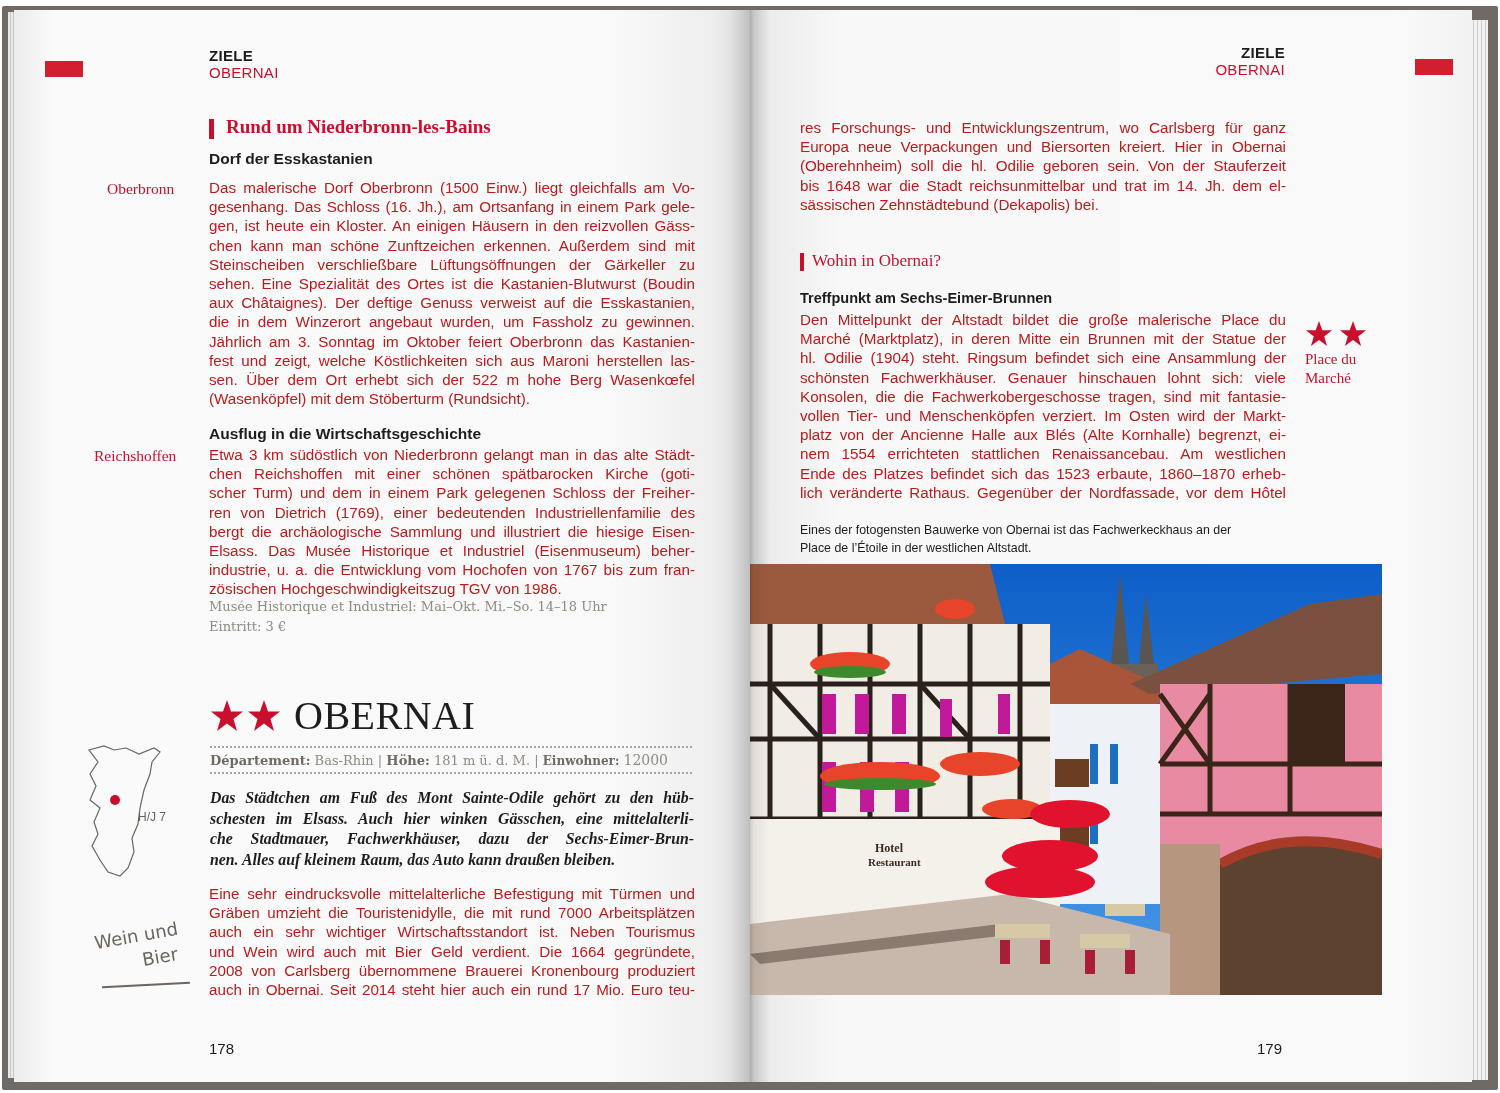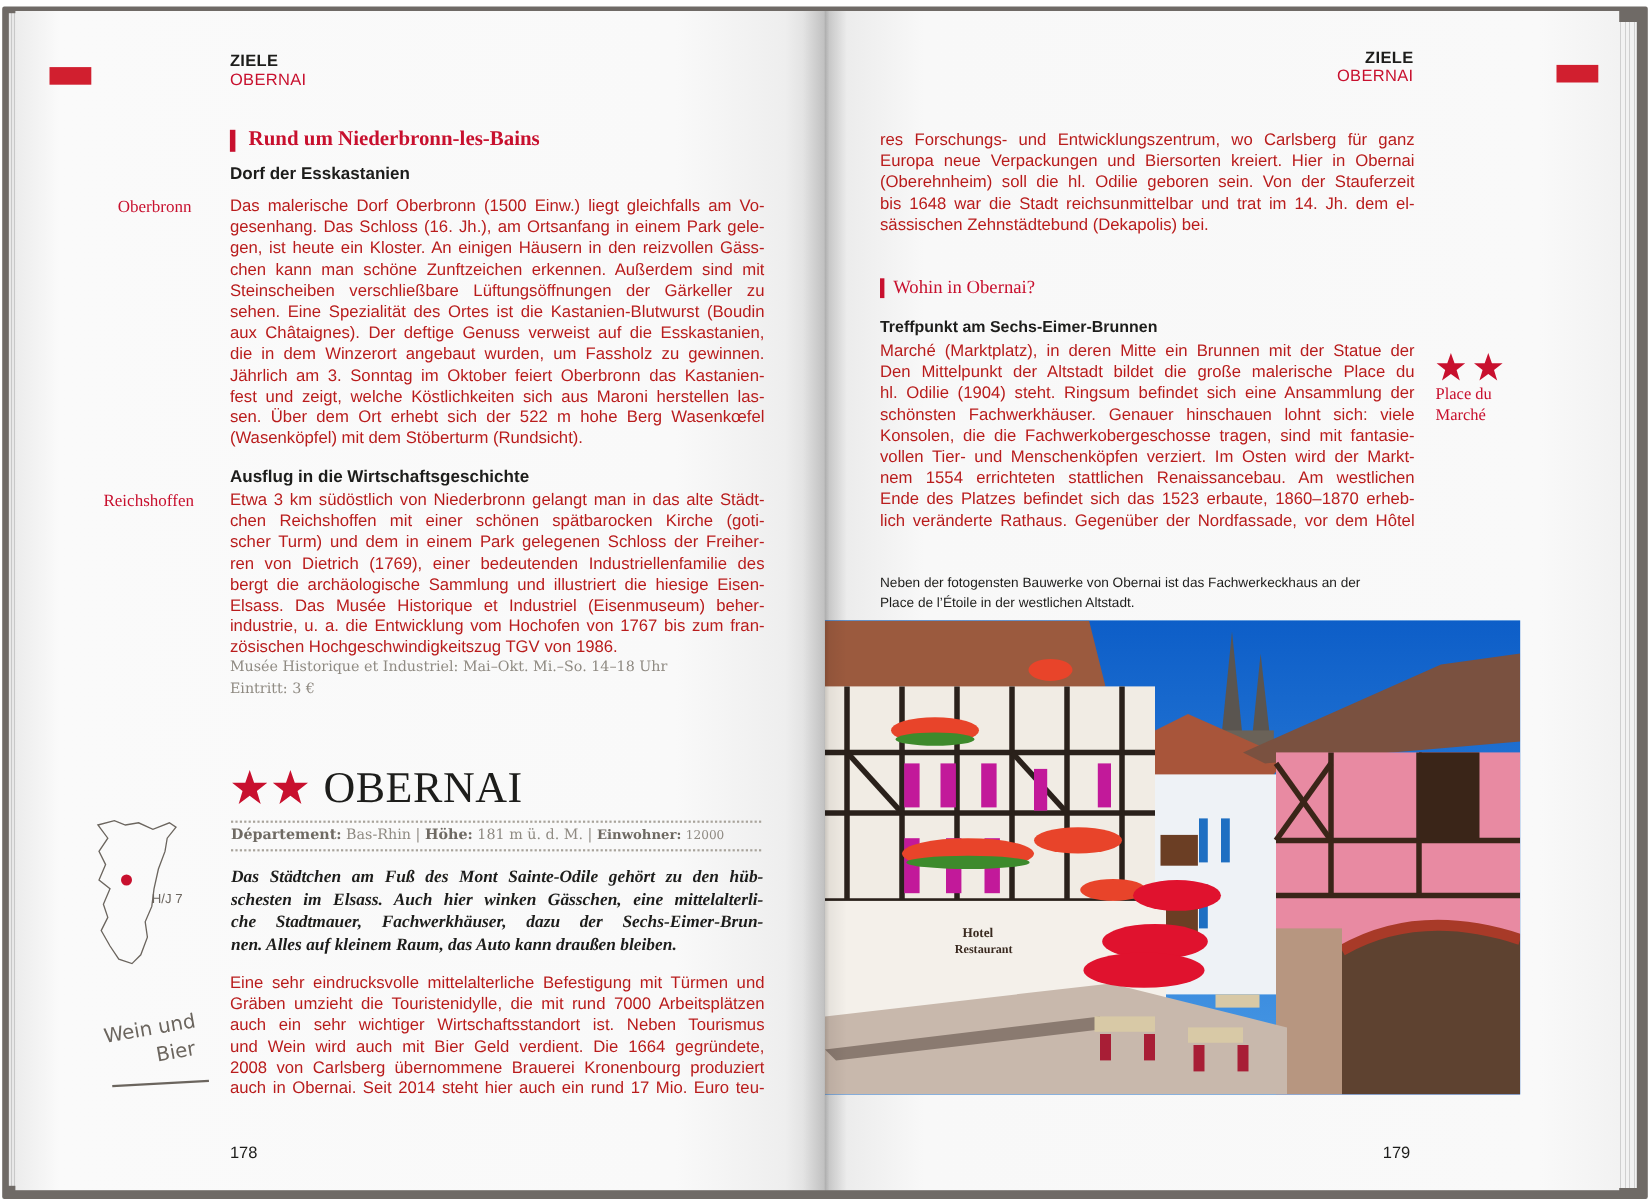--- a/index.html
+++ b/index.html
@@ -126,21 +126,21 @@
 </div>
 
 <div class="facts">
   <b>Département:</b>
   <span>Bas-Rhin</span>
   <span>|</span>
   <b>Höhe:</b>
   <span>181 m ü. d. M.</span>
   <span>|</span>
   <b style="font-size:12px;">Einwohner:</b>
-  <span style="font-size:11px;">12000</span>
+  <span style="font-size:14px;">12000</span>
 </div>
 
 <div class="lead">
   <span class="line">Das Städtchen am Fuß des Mont Sainte-Odile gehört zu den hüb-</span>
   <span class="line">schesten im Elsass. Auch hier winken Gässchen, eine mittelalterli-</span>
   <span class="line">che Stadtmauer, Fachwerkhäuser, dazu der Sechs-Eimer-Brun-</span>
   <span class="line last">nen. Alles auf kleinem Raum, das Auto kann draußen bleiben.</span>
 </div>
 
 <div class="abs" style="left:84px; top:742px; width:90px; height:140px;">
@@ -192,33 +192,34 @@
     <polygon fill="#c8102e" points="14,1 17.3,10.3 27,10.3 19.2,16.4 22.1,26 14,20 5.9,26 8.8,16.4 1,10.3 10.7,10.3"></polygon>
     <polygon fill="#c8102e" points="48,1 51.3,10.3 61,10.3 53.2,16.4 56.1,26 48,20 39.9,26 42.8,16.4 35,10.3 44.7,10.3"></polygon>
   </svg>
 </div>
 <div class="margin-note" style="left:1305px; top:350px; font-size:15px;">
   <div>Place du</div>
   <div>Marché</div>
 </div>
 
 <div class="body-text" style="left:800px; top:310px; width:486px;">
+  <span class="line">Den Mittelpunkt der Altstadt bildet die große malerische Place du</span>
   <span class="line">Marché (Marktplatz), in deren Mitte ein Brunnen mit der Statue der</span>
-  <span class="line">Den Mittelpunkt der Altstadt bildet die große malerische Place du</span>
   <span class="line">hl. Odilie (1904) steht. Ringsum befindet sich eine Ansammlung der</span>
   <span class="line">schönsten Fachwerkhäuser. Genauer hinschauen lohnt sich: viele</span>
   <span class="line">Konsolen, die die Fachwerkobergeschosse tragen, sind mit fantasie-</span>
   <span class="line">vollen Tier- und Menschenköpfen verziert. Im Osten wird der Markt-</span>
+  <span class="line">platz von der Ancienne Halle aux Blés (Alte Kornhalle) begrenzt, ei-</span>
   <span class="line">nem 1554 errichteten stattlichen Renaissancebau. Am westlichen</span>
   <span class="line">Ende des Platzes befindet sich das 1523 erbaute, 1860–1870 erheb-</span>
   <span class="line">lich veränderte Rathaus. Gegenüber der Nordfassade, vor dem Hôtel</span>
 </div>
 
 <div class="caption">
-  <div>Neben der fotogensten Bauwerke von Obernai ist das Fachwerkeckhaus an der</div>
+  <div>Eines der fotogensten Bauwerke von Obernai ist das Fachwerkeckhaus an der</div>
   <div>Place de l’Étoile in der westlichen Altstadt.</div>
 </div>
 
 <div class="photo">
   <svg width="632" height="431" viewBox="0 0 632 431">
     <defs>
       <linearGradient id="sky" x1="0" y1="0" x2="0" y2="1">
         <stop offset="0" stop-color="#0d5ec8"></stop>
           <stop offset="1" stop-color="#4a9be6"></stop>
       </linearGradient>

